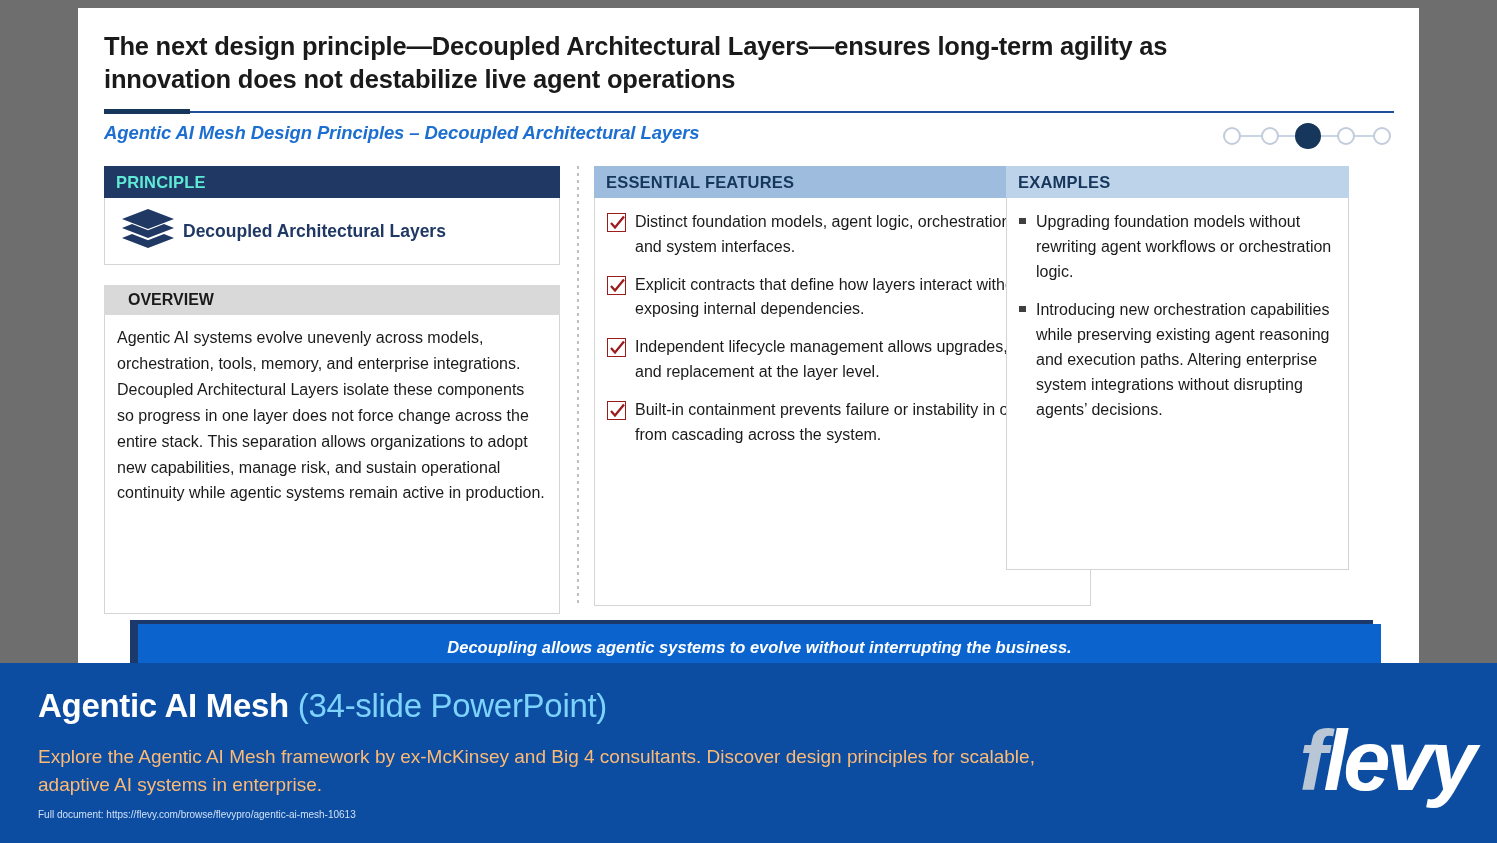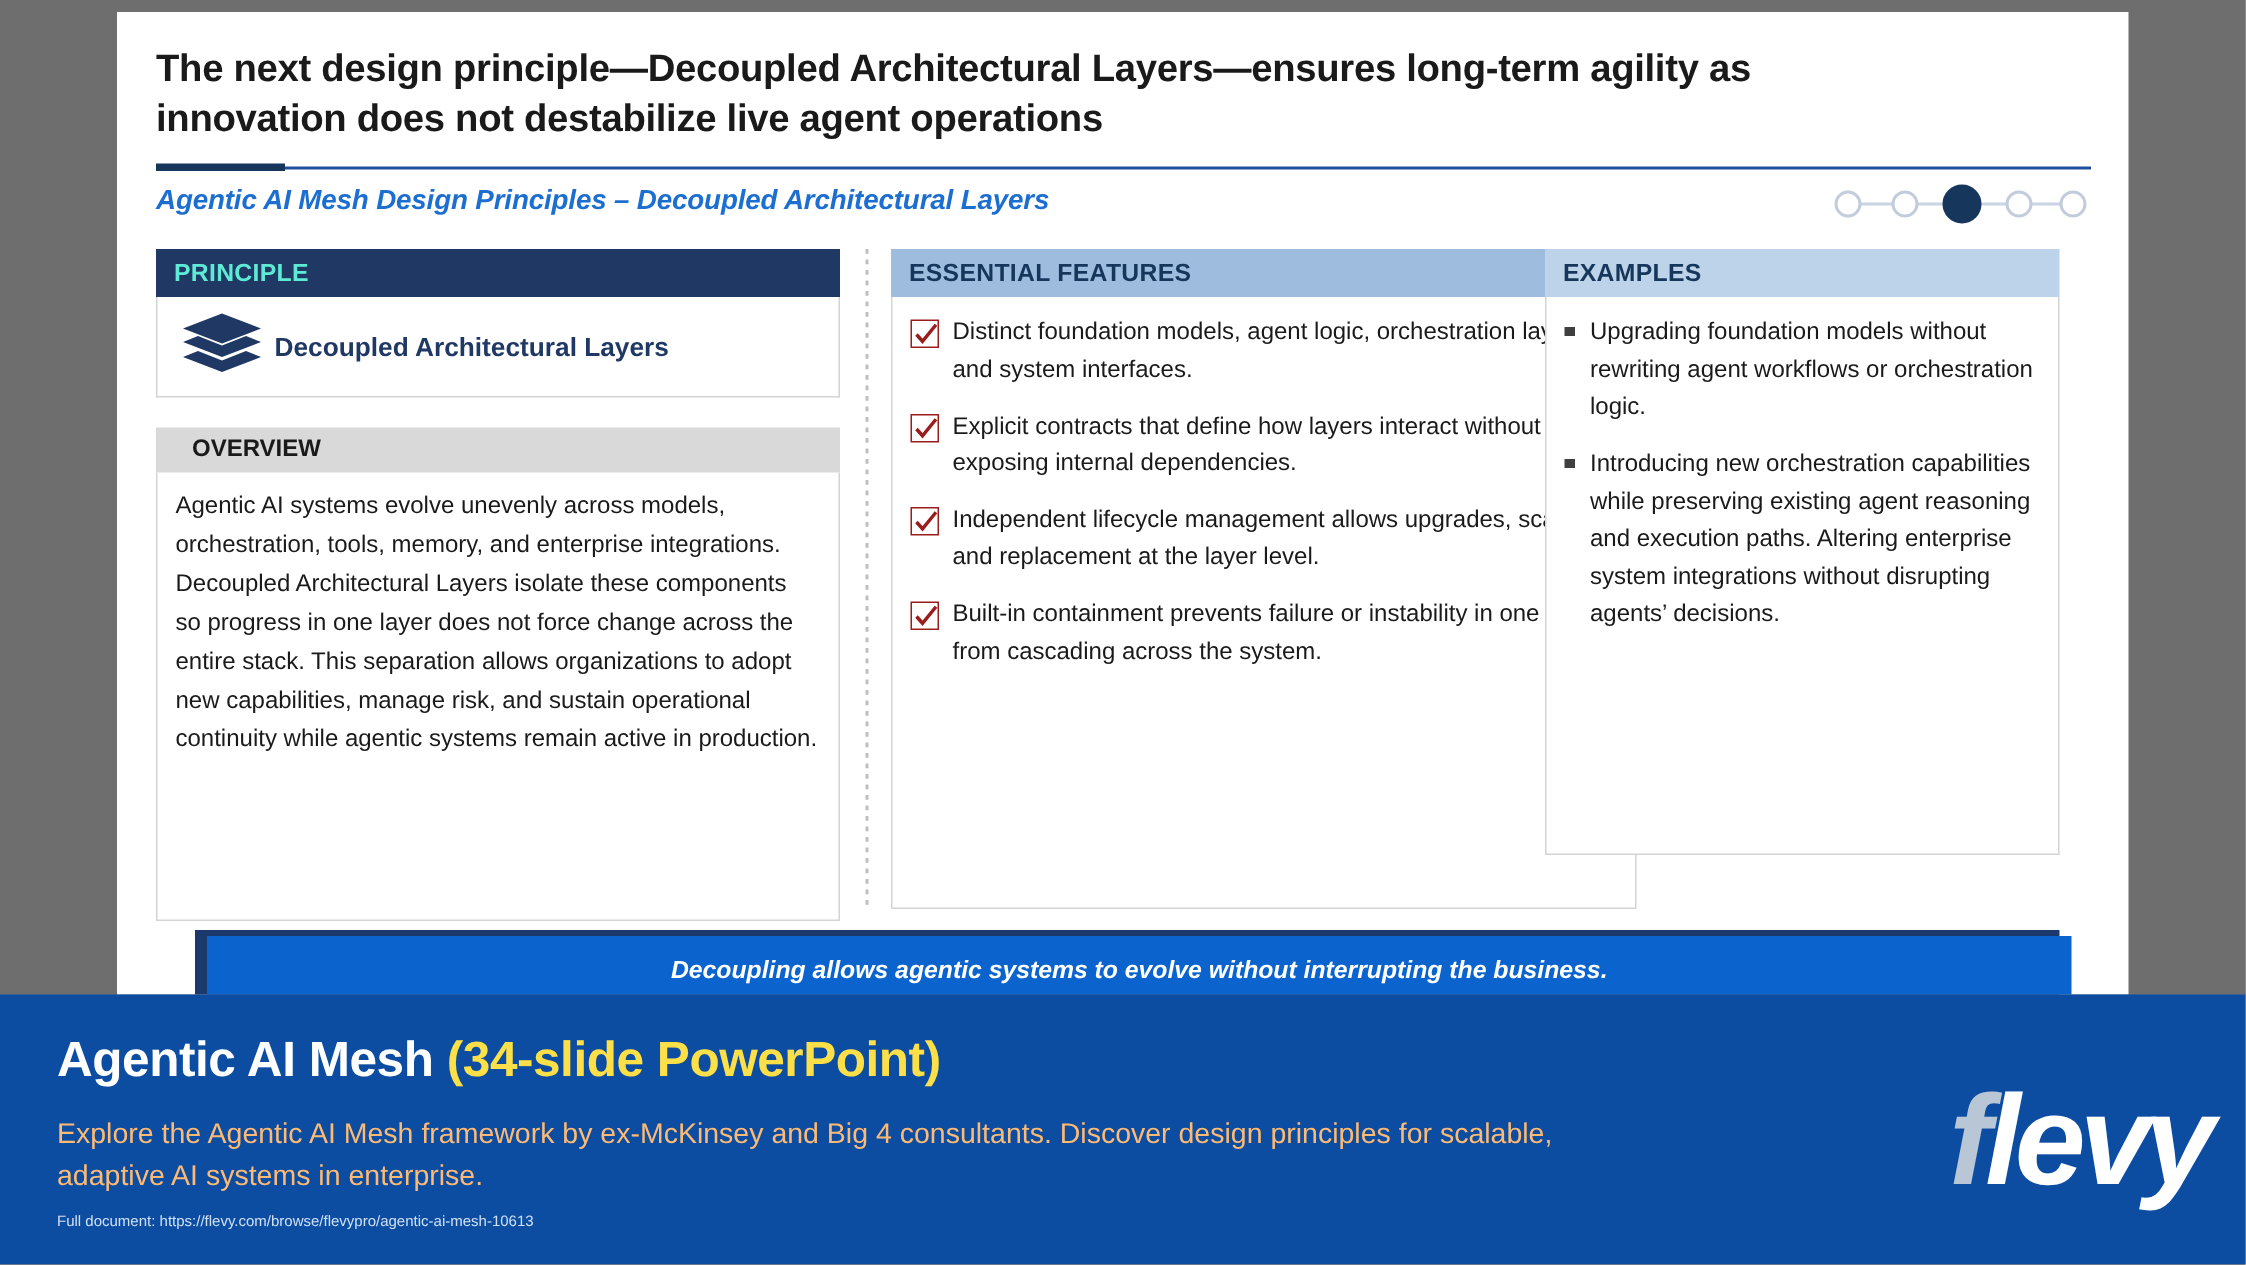--- a/index.html
+++ b/index.html
@@ -86,21 +86,21 @@
     border: 2px solid #16365c;
   }
 
   
   .col {
     position: absolute;
     top: 158px;
   }
   .col-principle { left: 26px;  width: 456px; }
   .col-features  { left: 516px; width: 497px; }
-  .col-examples  { left: 952px; width: 343px; }
+  .col-examples  { left: 928px; width: 343px; }
 
   .col-header {
     height: 32px;
     display: flex;
     align-items: center;
     padding-left: 12px;
     font-size: 16.5px;
     font-weight: bold;
     letter-spacing: 0.2px;
   }
@@ -223,21 +223,21 @@
     background: #0c4da2;
     color: #ffffff;
   }
   .footer-title {
     position: absolute;
     left: 38px; top: 24px;
     font-size: 33px;
     letter-spacing: -0.3px;
   }
   .footer-title b { font-weight: bold; }
-  .footer-title span { font-weight: bold; color: #fde047; }
+  .footer-title span { font-weight: normal; color: #7dd3fc; }
   .footer-desc {
     position: absolute;
     left: 38px; top: 80px;
     width: 1060px;
     font-size: 19px;
     line-height: 1.45;
     color: #fdba74;
   }
   .footer-link {
     position: absolute;

